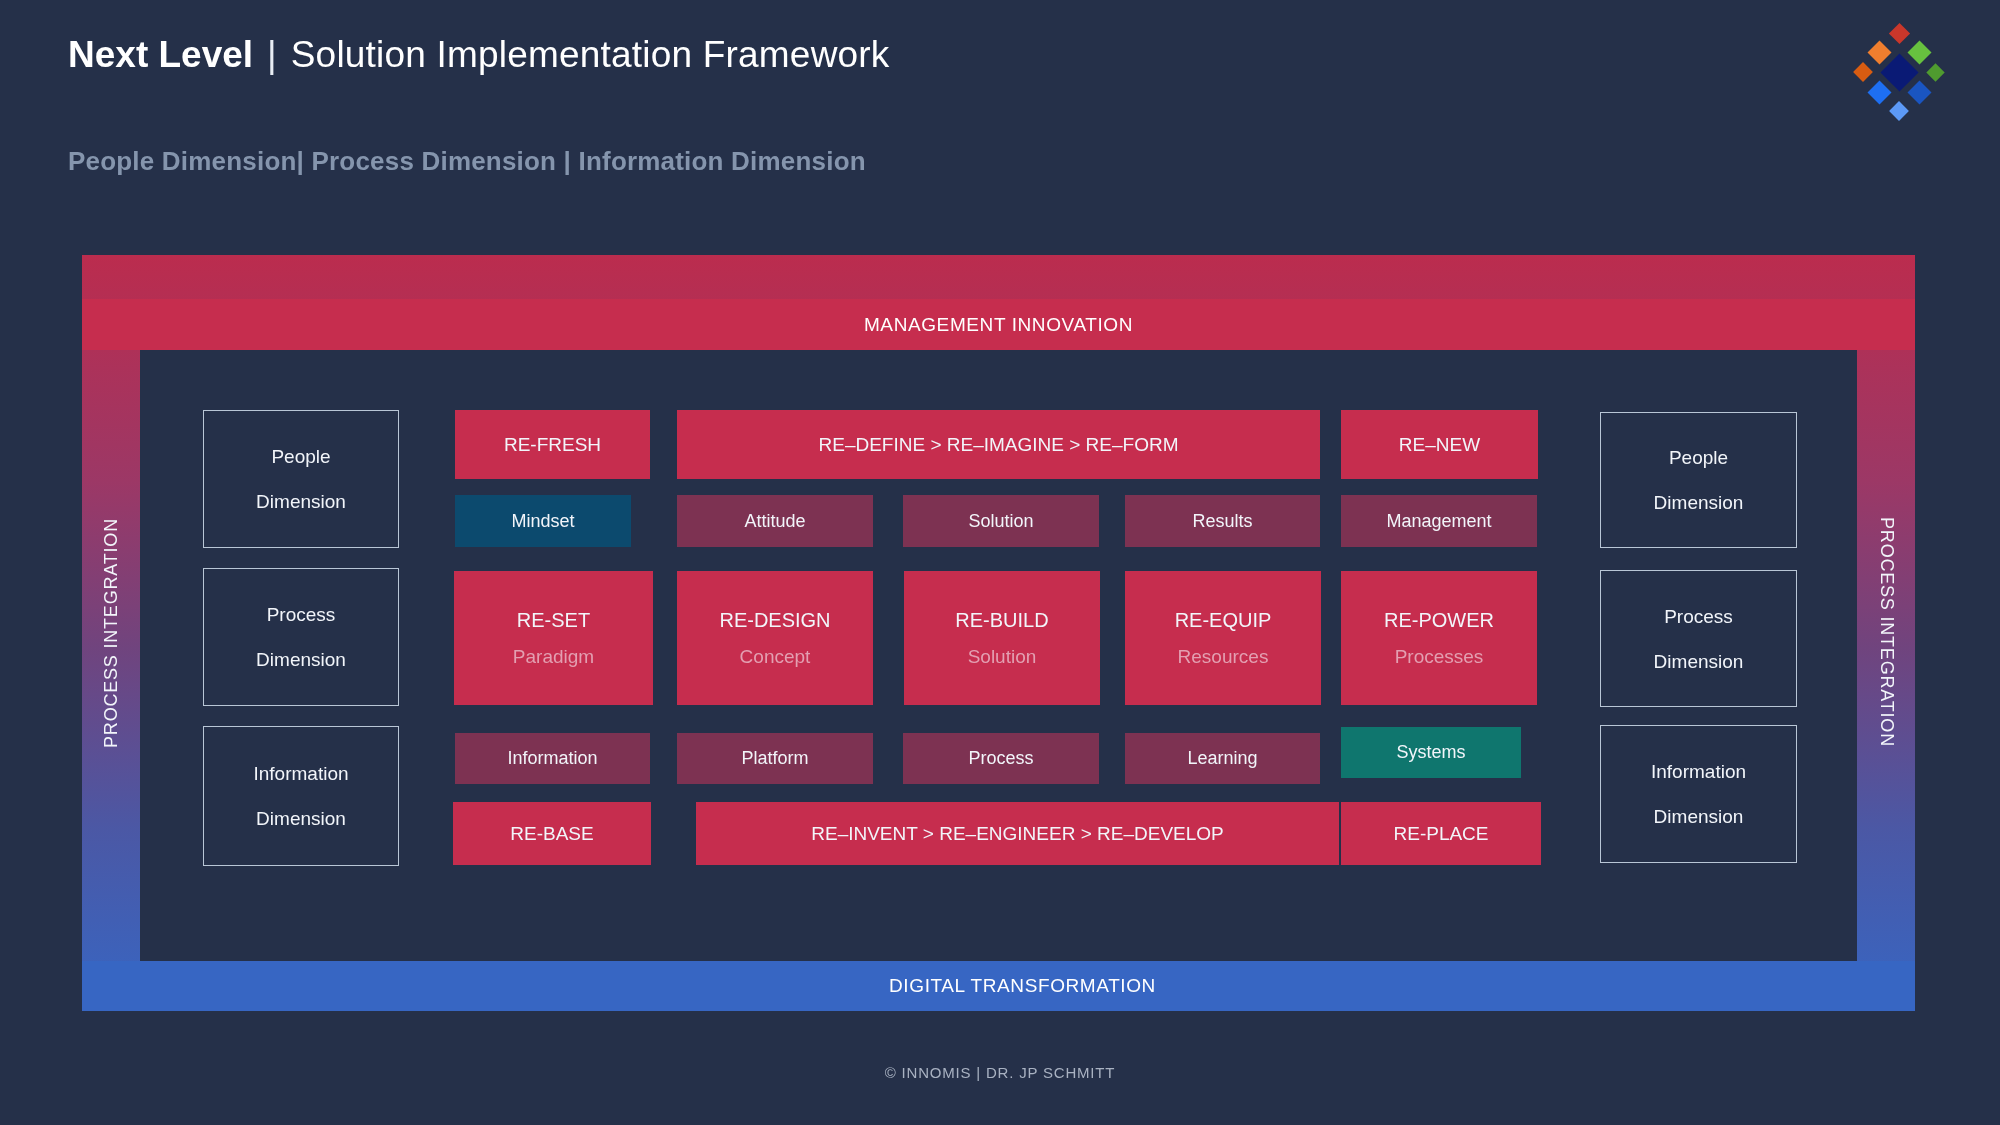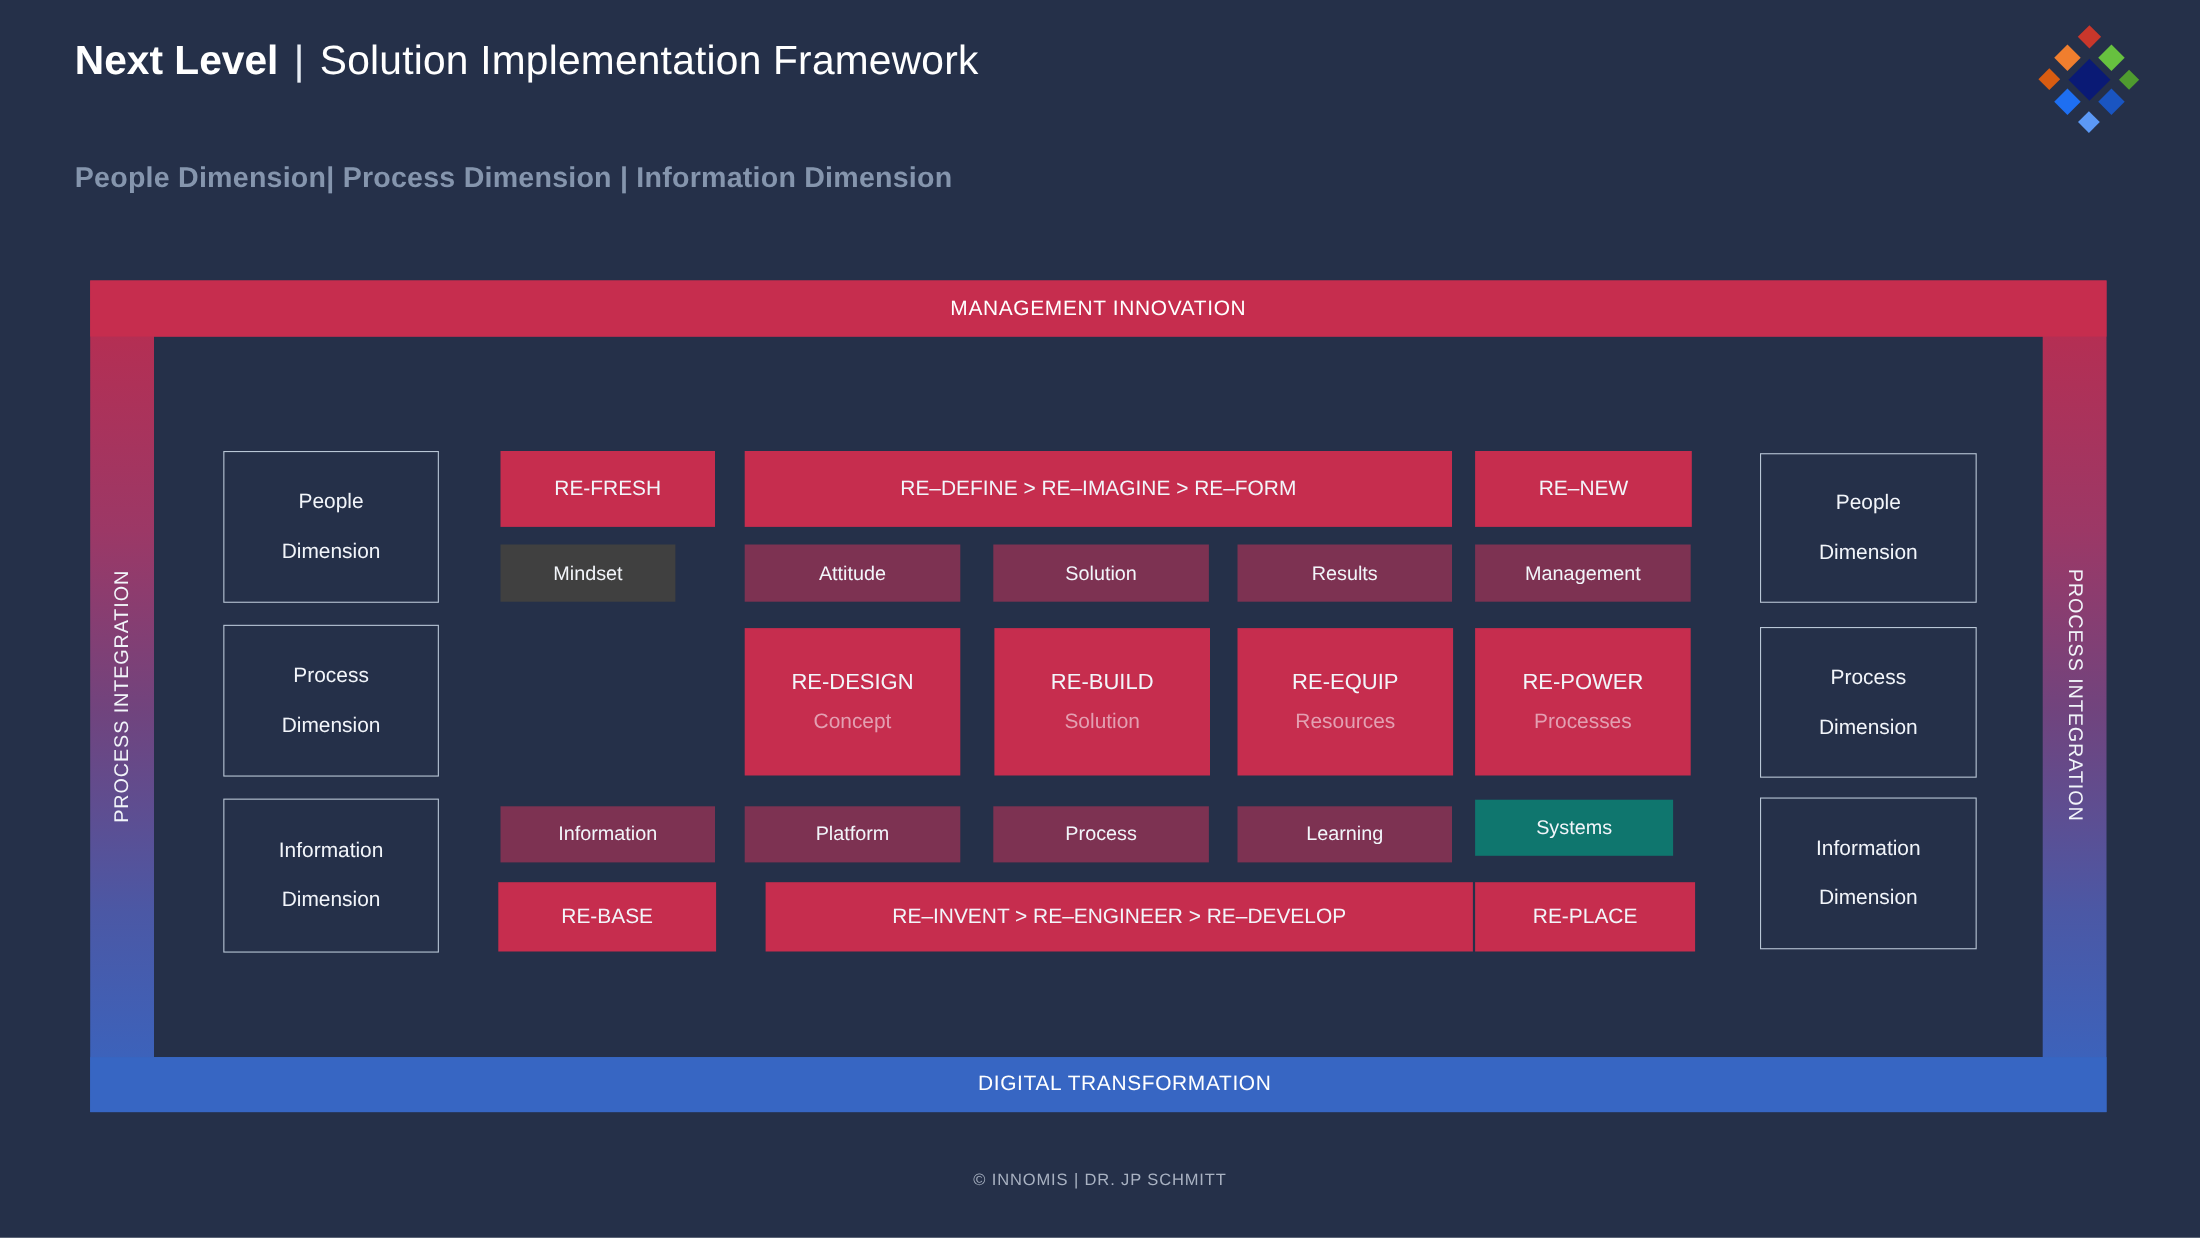--- a/index.html
+++ b/index.html
@@ -59,21 +59,21 @@
     <div class="dm" style="left: 3px; top: 39px; width: 14px; height: 14px; background-color: rgb(216, 92, 17);"></div>
     <div class="dm" style="left: 32.5px; top: 32.5px; width: 27px; height: 27px; background-color: rgb(10, 26, 117);"></div>
     <div class="dm" style="left: 75.5px; top: 39.5px; width: 13px; height: 13px; background-color: rgb(79, 155, 47);"></div>
     <div class="dm" style="left: 17.5px; top: 57.5px; width: 17px; height: 17px; background-color: rgb(30, 111, 242);"></div>
     <div class="dm" style="left: 57.5px; top: 57.5px; width: 17px; height: 17px; background-color: rgb(26, 85, 193);"></div>
     <div class="dm" style="left: 39px; top: 78px; width: 14px; height: 14px; background-color: rgb(92, 153, 246);"></div>
   </div>
 
   <div class="frame">
     <div class="frame-inner"></div>
-    <div class="bar bar-top" style="background-color: rgb(198, 45, 78);">
+    <div class="bar bar-top" style="background-color: rgb(198, 45, 78); margin-top: 44px;">
       <span>MANAGEMENT INNOVATION</span>
     </div>
     <div class="bar bar-bottom" style="background-color: rgb(55, 102, 195);">
       <span>DIGITAL TRANSFORMATION</span>
     </div>
   </div>
   <div class="vlabel left">PROCESS INTEGRATION</div>
   <div class="vlabel right">PROCESS INTEGRATION</div>
 
   <div class="box outline" style="left:203px; top:410px; width:196px; height:138px;">
@@ -99,26 +99,30 @@
   </div>
   <div class="box outline" style="left:1600px; top:725px; width:197px; height:138px;">
     <span class="ln">Information</span>
     <span class="ln">Dimension</span>
   </div>
 
   <div class="box red" style="left: 455px; top: 410px; width: 195px; height: 69px; background-color: rgb(198, 45, 78);">RE-FRESH</div>
   <div class="box red" style="left: 677px; top: 410px; width: 643px; height: 69px; background-color: rgb(198, 45, 78);">RE–DEFINE &gt; RE–IMAGINE &gt; RE–FORM</div>
   <div class="box red" style="left: 1341px; top: 410px; width: 197px; height: 69px; background-color: rgb(198, 45, 78);">RE–NEW</div>
 
-  <div class="box maroon" style="left: 455px; top: 495px; width: 159px; height: 52px; background-color: #404040;">Mindset</div>
+  <div class="box maroon" style="left: 455px; top: 495px; width: 176px; height: 52px; background-color: #0c4a6e;">Mindset</div>
   <div class="box maroon" style="left: 677px; top: 495px; width: 196px; height: 52px; background-color: rgb(125, 50, 82);">Attitude</div>
   <div class="box maroon" style="left: 903px; top: 495px; width: 196px; height: 52px; background-color: rgb(125, 50, 82);">Solution</div>
   <div class="box maroon" style="left: 1125px; top: 495px; width: 195px; height: 52px; background-color: rgb(125, 50, 82);">Results</div>
   <div class="box maroon" style="left: 1341px; top: 495px; width: 196px; height: 52px; background-color: rgb(125, 50, 82);">Management</div>
 
+  <div class="box red stack" style="left: 454px; top: 571px; width: 199px; height: 134px; background-color: rgb(198, 45, 78);">
+    <span class="t">RE-SET</span>
+    <span class="s">Paradigm</span>
+  </div>
   <div class="box red stack" style="left: 677px; top: 571px; width: 196px; height: 134px; background-color: rgb(198, 45, 78);">
     <span class="t">RE-DESIGN</span>
     <span class="s">Concept</span>
   </div>
   <div class="box red stack" style="left: 904px; top: 571px; width: 196px; height: 134px; background-color: rgb(198, 45, 78);">
     <span class="t">RE-BUILD</span>
     <span class="s">Solution</span>
   </div>
   <div class="box red stack" style="left: 1125px; top: 571px; width: 196px; height: 134px; background-color: rgb(198, 45, 78);">
     <span class="t">RE-EQUIP</span>

